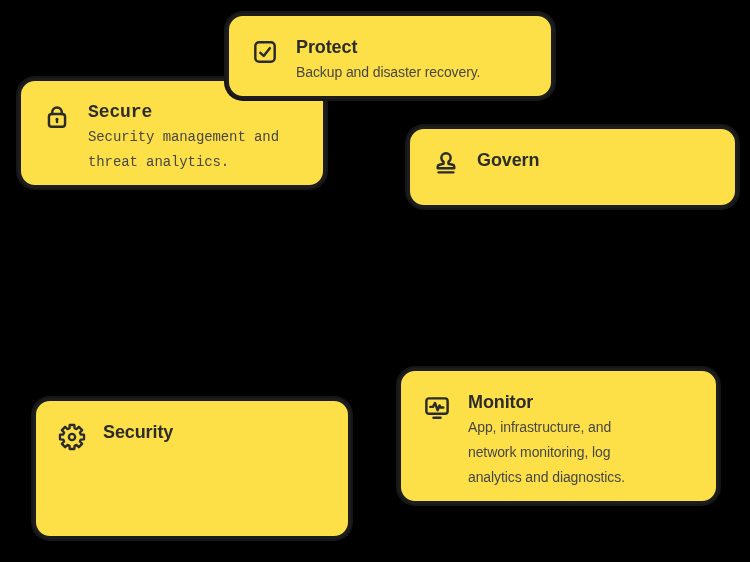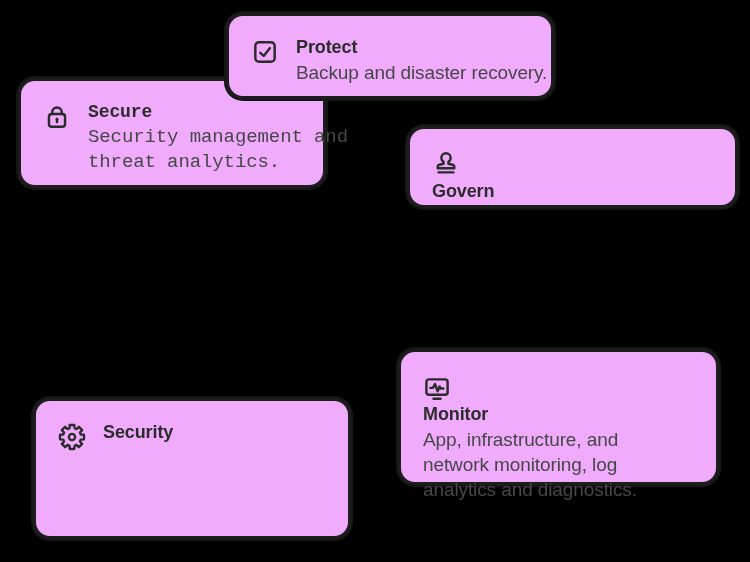--- a/index.html
+++ b/index.html
@@ -2,42 +2,42 @@
 <html><head>
 <meta charset="utf-8">
 <style>
   html,body{margin:0;padding:0;background:#000;}
   .stage{
     position:relative;width:750px;height:562px;background:#000000;
     overflow:hidden;font-family:"Liberation Sans",sans-serif;
   }
   .card{
     position:absolute;box-sizing:border-box;
-    background:#f0abfc;border:3.5px solid #1d1d1d;border-radius:17px;
+    background:#fde047;border:3.5px solid #1d1d1d;border-radius:17px;
     box-shadow:0 0 0 2px #161616;
     display:flex;align-items:flex-start;
     padding:19px 16px 0 22px;
   }
   .card-protect  {left:226px;top:13px; width:328px;height:86px; z-index:2;}
   .card-secure   {left:18px; top:78px; width:308px;height:110px;z-index:1;font-family:Liberation Mono, monospace;}
-  .card-govern   {left:407px;top:126px;width:331px;height:82px;flex-direction:column;}
-  .card-monitor  {left:398px;top:349px;width:321px;height:136px;flex-direction:column;}
+  .card-govern   {left:407px;top:126px;width:331px;height:82px;}
+  .card-monitor  {left:398px;top:368px;width:321px;height:136px;}
   .card-configure{left:33px; top:398px;width:318px;height:141px;}
   .icon{
     width:28px;height:28px;flex:0 0 28px;
     margin:3px 17px 0 0;color:#2b2b2b;
   }
   .icon svg{display:block;width:100%;height:100%;}
   .txt{min-width:0;}
   .title{
     font-size:18px;font-weight:700;color:#2c2c2c;
     line-height:25px;letter-spacing:-0.1px;
   }
   .desc{
-    font-size:19px;font-weight:400;color:#474747;
+    font-size:14px;font-weight:400;color:#474747;
     line-height:25px;letter-spacing:-0.1px;white-space:pre;
   }
 </style>
 </head>
 <body>
 
 <div class="stage">
 
   <div class="card card-protect">
     <span class="icon">

